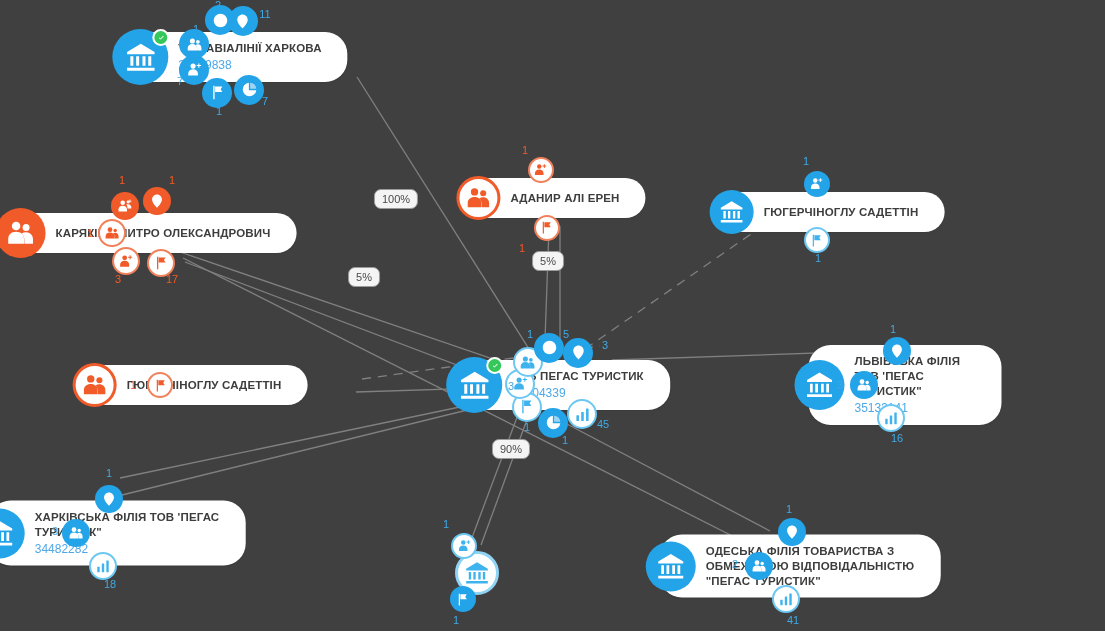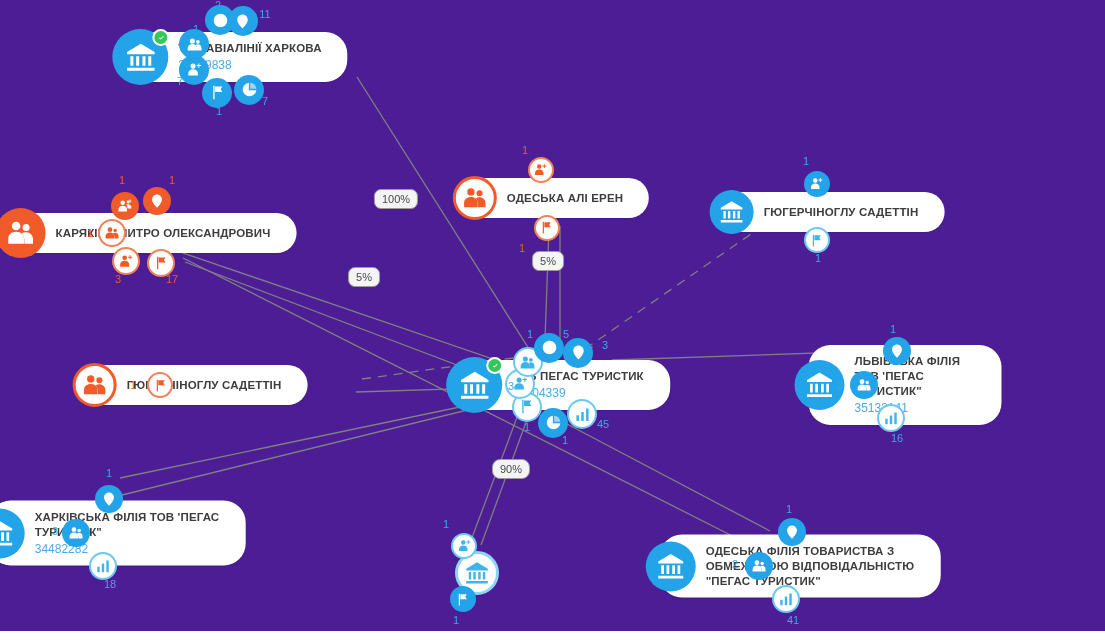--- a/index.html
+++ b/index.html
@@ -6,21 +6,21 @@
   html, body {
     margin: 0;
     padding: 0;
     background: #ffffff;
     font-family: "Liberation Sans", sans-serif;
   }
   #canvas {
     position: relative;
     width: 1105px;
     height: 640px;
-    background: #4c1d95;
+    background: #404040;
     overflow: hidden;
   }
   #edge-layer {
     position: absolute;
     left: 0; top: 0;
     width: 1105px;
     height: 640px;
     pointer-events: none;
   }
 
@@ -303,21 +303,21 @@
       <div class="node" style="left: 551px; top: 198px;">
         <div class="main-circle c-orange-o" style="width: 44px; height: 44px;">
           <svg width="26" height="26" viewBox="0 0 24 24" fill="#f15a29">
             <circle cx="8.4" cy="6.4" r="3.4"></circle>
             <circle cx="16.4" cy="7.6" r="2.8"></circle>
             <path d="M8.4 11 c-3.7 0-6.3 2.3-6.3 5.5 V20.5 h12.6 v-4 c0-3.2-2.6-5.5-6.3-5.5z"></path>
             <path d="M16.4 11.4 c-1.4 0-2.6 .35-3.6 .95 1.4 1.25 2.2 3 2.2 5.1 V20.5 h6.9 v-3.7 c0-3-2.3-5.4-5.5-5.4z"></path>
           </svg>
         </div>
         <div class="card">
-          <div class="card-title">ОДЕСЬКА АЛІ ЕРЕН</div>
+          <div class="card-title">АДАНИР АЛІ ЕРЕН</div>
         </div>
       </div>
       <div class="sat s-blue-o" style="left: 816.739px; top: 240.191px; width: 26px; height: 26px;">
         <svg width="15" height="15" viewBox="0 0 24 24" fill="#3fb3ee">
           <path d="M6 2.6 h1.9 v18.8 H6 Z M8.6 3.6 h10.2 l-2.4 3.9 2.4 3.9 H8.6 Z"></path>
         </svg>
       </div>
       <div class="sat-label lbl-blue" style="left: 806px; top: 161px;">1</div>
       <div class="sat s-blue" style="left: 816.739px; top: 183.809px; width: 26px; height: 26px;">
         <svg width="15" height="15" viewBox="0 0 24 24" fill="#ffffff">
@@ -532,16 +532,16 @@
           <div class="card-title">ОДЕСЬКА ФІЛІЯ ТОВАРИСТВА З
 ОБМЕЖЕНОЮ ВІДПОВІДАЛЬНІСТЮ
 "ПЕГАС ТУРИСТИК"</div>
         </div>
       </div>
     </div>
   <div id="labels-root">
       <div class="edge-chip" style="left: 396px; top: 199px;">100%</div>
       <div class="edge-chip" style="left: 364px; top: 277px;">5%</div>
       <div class="edge-chip" style="left: 548px; top: 261px;">5%</div>
-      <div class="edge-chip" style="left: 511px; top: 469px; border-radius: 8px;">90%</div>
+      <div class="edge-chip" style="left: 511px; top: 449px;">90%</div>
     </div>
   <div class="bottom-strip"></div>
 </div>
 
 </body></html>

